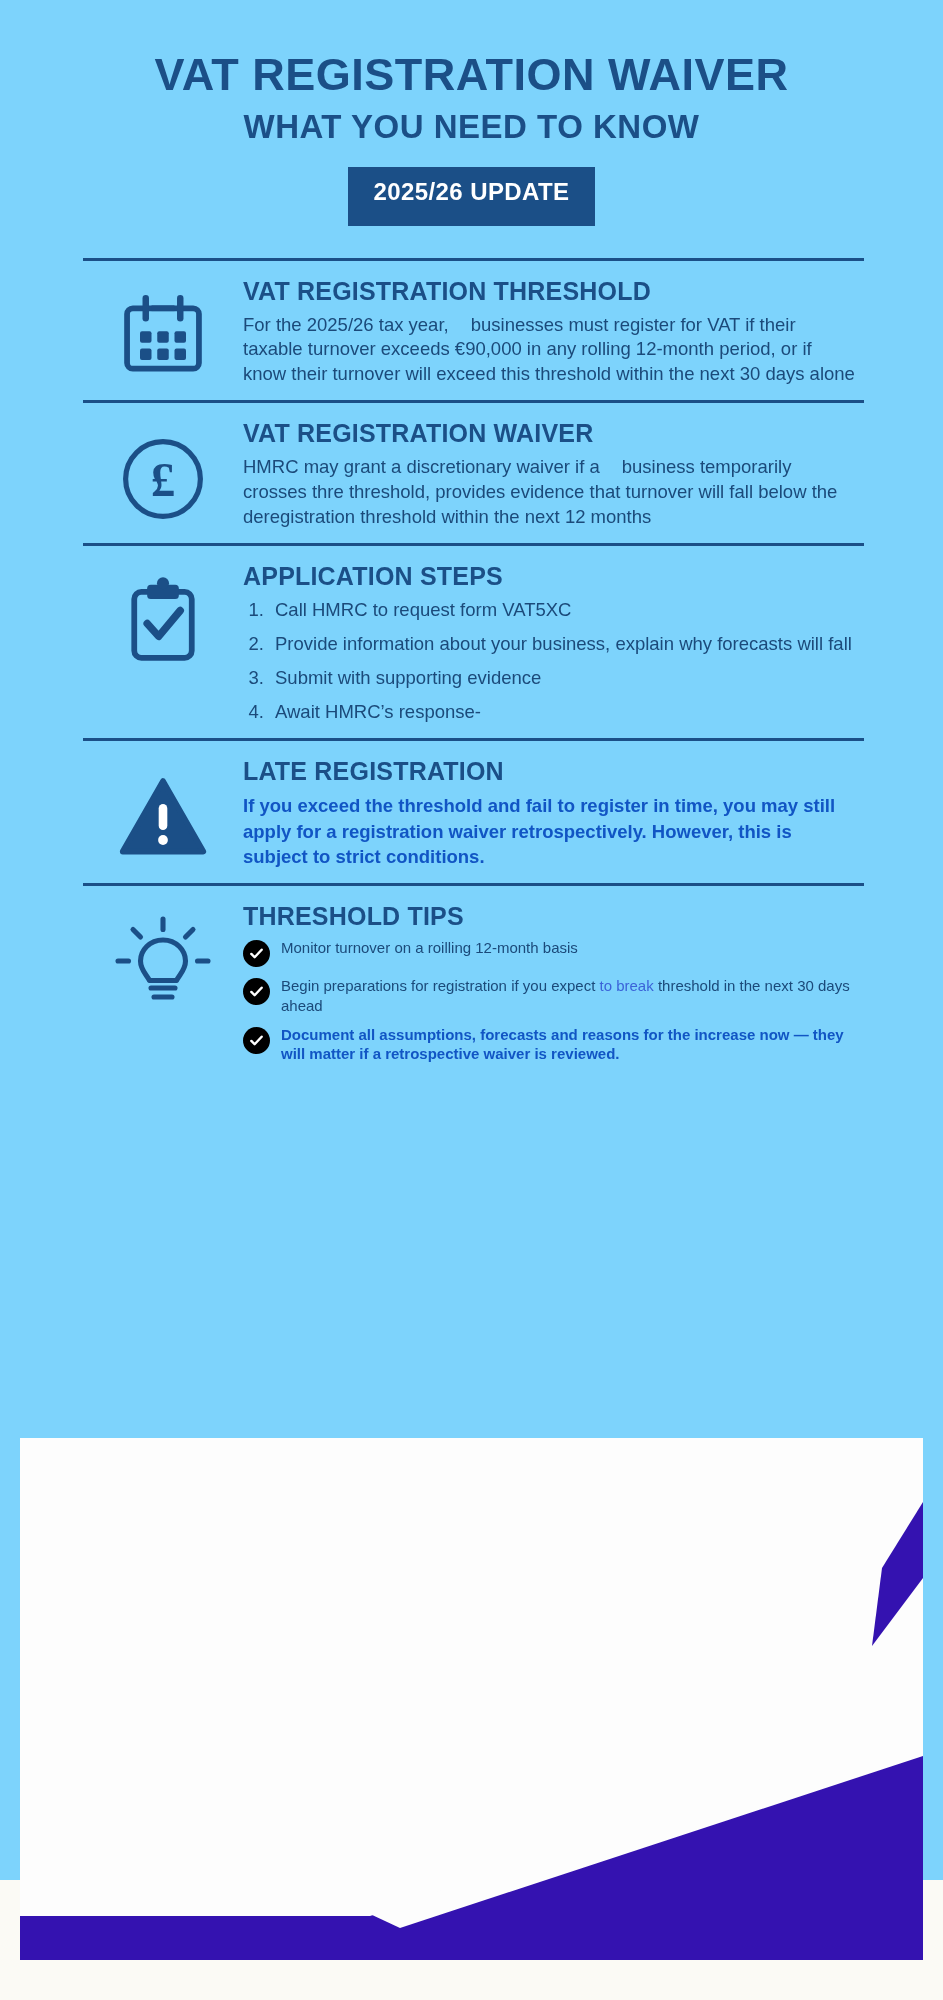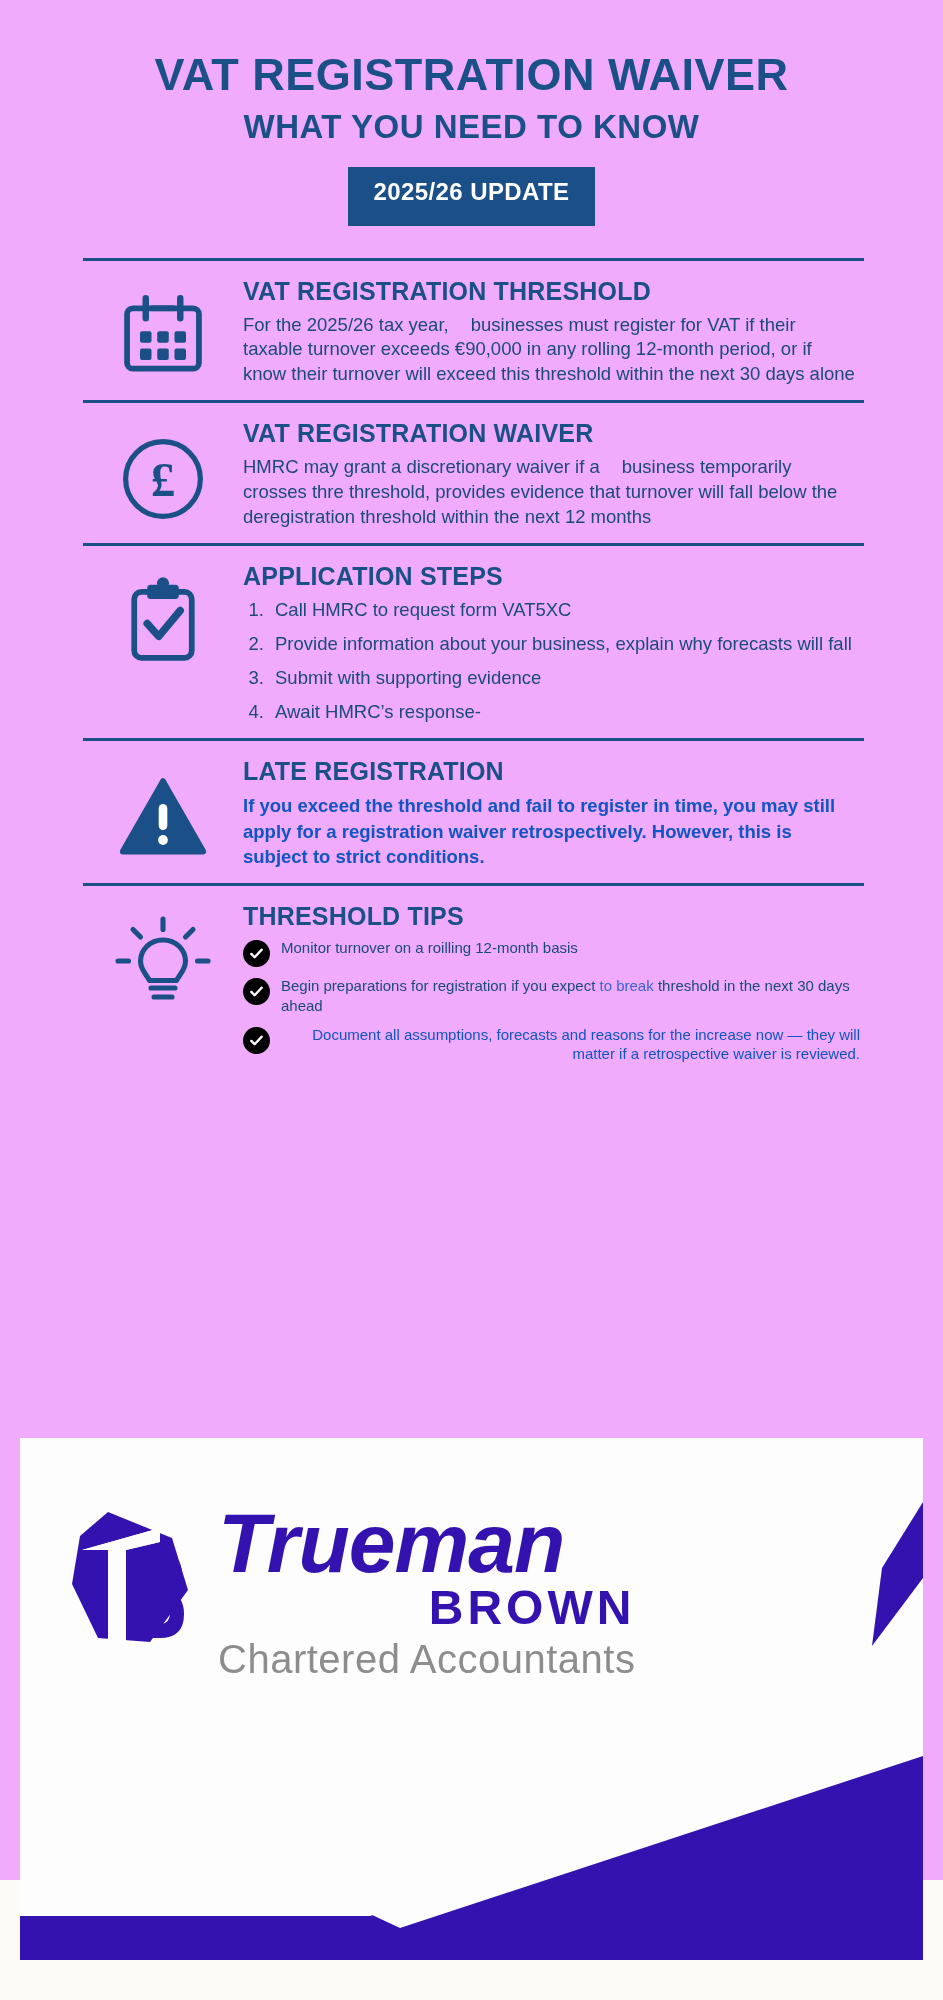--- a/index.html
+++ b/index.html
@@ -2,21 +2,21 @@
 <html><head>
 <meta charset="utf-8">
 <style>
   html,body{margin:0;padding:0;}
   body{
     width:943px;height:2000px;
     background:#fbfaf5;
     font-family:"Liberation Sans", sans-serif;
     overflow:hidden;
   }
-  .page{position:relative;width:943px;height:1880px;background:#f0abfc;}
+  .page{position:relative;width:943px;height:1880px;background:#7dd3fc;}
 
   
   .header{padding-top:52px;text-align:center;}
   .title{
     font-size:45px;font-weight:bold;color:#1b4f87;
     letter-spacing:0.5px;line-height:1.02;margin:0;
   }
   .subtitle{
     font-size:33px;font-weight:bold;color:#1b4f87;
     letter-spacing:0.5px;margin:12px 0 0 0;line-height:1.05;
@@ -66,21 +66,21 @@
   ul.tips{list-style:none;margin:6px 0 0 0;padding:0;}
   ul.tips li{
     display:flex;align-items:flex-start;margin-bottom:9px;
   }
   .chk{
     width:27px;height:27px;min-width:27px;border-radius:50%;
     background:#000;margin-right:11px;margin-top:2px;
     display:flex;align-items:center;justify-content:center;
   }
   .tip-text{font-size:15px;color:#1b4a7a;line-height:1.31;}
-  .tip-text.bold{font-weight:normal;color:#1155c4;text-align:right;}
+  .tip-text.bold{font-weight:bold;color:#1155c4;}
 
   
   .logo-panel{
     position:absolute;left:20px;top:1438px;
     width:903px;height:522px;background:#fdfdfd;overflow:hidden;
   }
   .logo-row{
     position:absolute;left:44px;top:60px;
     display:flex;align-items:flex-start;
   }
@@ -243,28 +243,15 @@
   </div>
 
   <div class="logo-panel">
     <svg class="swoosh" viewBox="0 0 903 522" preserveAspectRatio="none">
       <path d="M0 478 L903 478 L903 522 L0 522 Z" fill="#3412b0"></path>
       <path d="M903 60 L903 478 L350 478 L903 300 Z" fill="#3412b0"></path>
       <path d="M903 100 L903 200 L860 230 L870 150 Z" fill="#fdfdfd"></path>
       <path d="M380 490 L903 318 L903 290 L350 476 Z" fill="#fdfdfd"></path>
       <path d="M903 64 L903 140 L852 208 L862 130 Z" fill="#3412b0"></path>
     </svg>
-    <div class="logo-row">
-      <svg class="mark" viewBox="0 0 140 160">
-        <path d="M44 14 L108 40 L124 92 L86 144 L34 140 L8 86 L16 38 Z" fill="#3412b0"></path>
-        <path d="M18 52 L96 30 L96 44 L62 52 L62 144 L44 144 L44 52 Z" fill="#fdfdfd"></path>
-        <path d="M66 56 L98 56 Q118 56 118 76 Q118 90 106 94 Q120 98 120 116 Q120 140 96 140 L66 140 Z M82 70 L82 88 L96 88 Q104 88 104 79 Q104 70 96 70 Z M82 102 L82 126 L96 126 Q106 126 106 114 Q106 102 96 102 Z" fill="#3412b0"></path>
-        <path d="M62 52 L96 44 L96 30 L18 52 Z" fill="#fdfdfd"></path>
-      </svg>
-      <div class="wordmark">
-        <div class="w-true">Trueman</div>
-        <div class="w-brown">BROWN</div>
-        <div class="w-chart">Chartered Accountants</div>
-      </div>
-    </div>
   </div>
 
 </div>
 
 </body></html>

